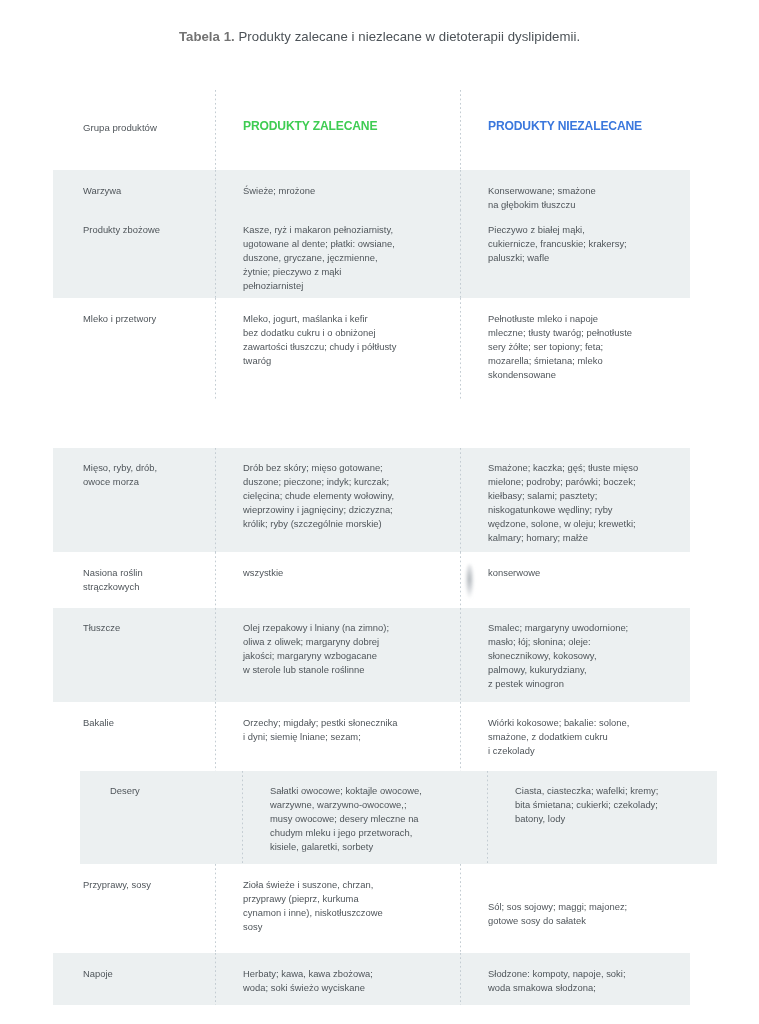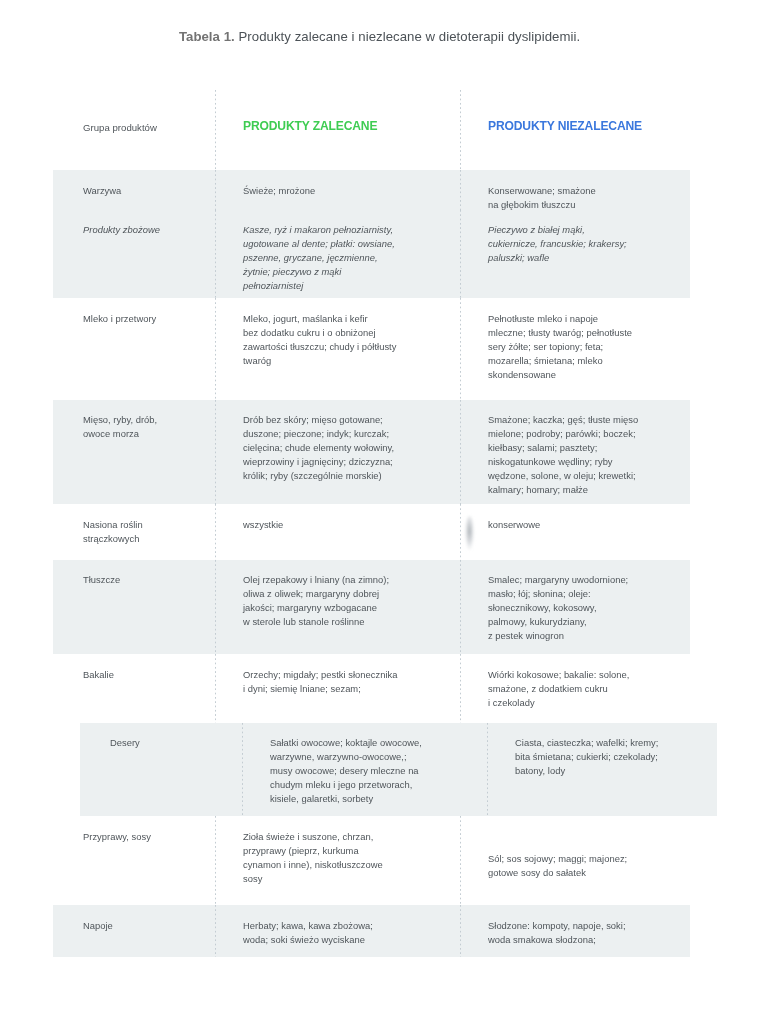--- a/index.html
+++ b/index.html
@@ -151,28 +151,28 @@
             <span class="nowrapline">Warzywa</span>
           </div>
           <div class="cell c1" style="top: 14px;">
             <span class="nowrapline">Świeże; mrożone</span>
           </div>
           <div class="cell c2" style="top: 14px;">
             <span class="nowrapline">Konserwowane; smażone</span>
             <span class="nowrapline">na głębokim tłuszczu</span>
           </div>
         </div>
-        <div class="trow striped" style="height: 88px; font-style: italic;">
+        <div class="trow striped" style="height: 88px;">
           <div class="cell c0" style="top: 13px;">
             <span class="nowrapline">Produkty zbożowe</span>
           </div>
           <div class="cell c1" style="top: 13px;">
             <span class="nowrapline">Kasze, ryż i makaron pełnoziarnisty,</span>
             <span class="nowrapline">ugotowane al dente; płatki: owsiane,</span>
-            <span class="nowrapline">pszenne, gryczane, jęczmienne,</span>
+            <span class="nowrapline">duszone, gryczane, jęczmienne,</span>
             <span class="nowrapline">żytnie; pieczywo z mąki</span>
             <span class="nowrapline">pełnoziarnistej</span>
           </div>
           <div class="cell c2" style="top: 13px;">
             <span class="nowrapline">Pieczywo z białej mąki,</span>
             <span class="nowrapline">cukiernicze, francuskie; krakersy;</span>
             <span class="nowrapline">paluszki; wafle</span>
           </div>
         </div>
         <div class="trow plain" style="height: 102px;">
@@ -186,21 +186,21 @@
             <span class="nowrapline">twaróg</span>
           </div>
           <div class="cell c2" style="top: 14px;">
             <span class="nowrapline">Pełnotłuste mleko i napoje</span>
             <span class="nowrapline">mleczne; tłusty twaróg; pełnotłuste</span>
             <span class="nowrapline">sery żółte; ser topiony; feta;</span>
             <span class="nowrapline">mozarella; śmietana; mleko</span>
             <span class="nowrapline">skondensowane</span>
           </div>
         </div>
-        <div class="trow striped" style="height: 104px;">
+        <div class="trow striped" style="height: 104px; margin-top: 48px;">
           <div class="cell c0" style="top: 13px;">
             <span class="nowrapline">Mięso, ryby, drób,</span>
             <span class="nowrapline">owoce morza</span>
           </div>
           <div class="cell c1" style="top: 13px;">
             <span class="nowrapline">Drób bez skóry;  mięso gotowane;</span>
             <span class="nowrapline">duszone; pieczone; indyk; kurczak;</span>
             <span class="nowrapline">cielęcina; chude elementy wołowiny,</span>
             <span class="nowrapline">wieprzowiny i jagnięciny; dziczyzna;</span>
             <span class="nowrapline">królik; ryby (szczególnie morskie)</span>

